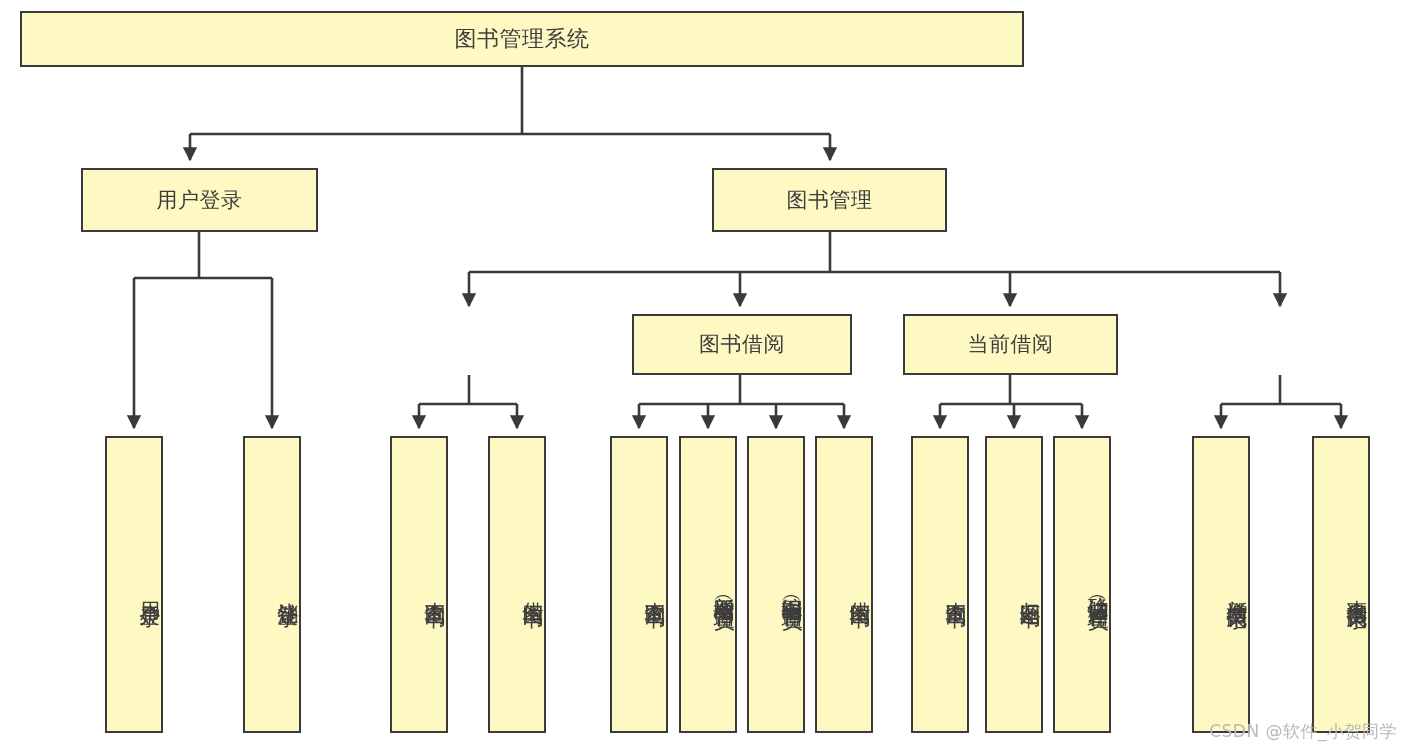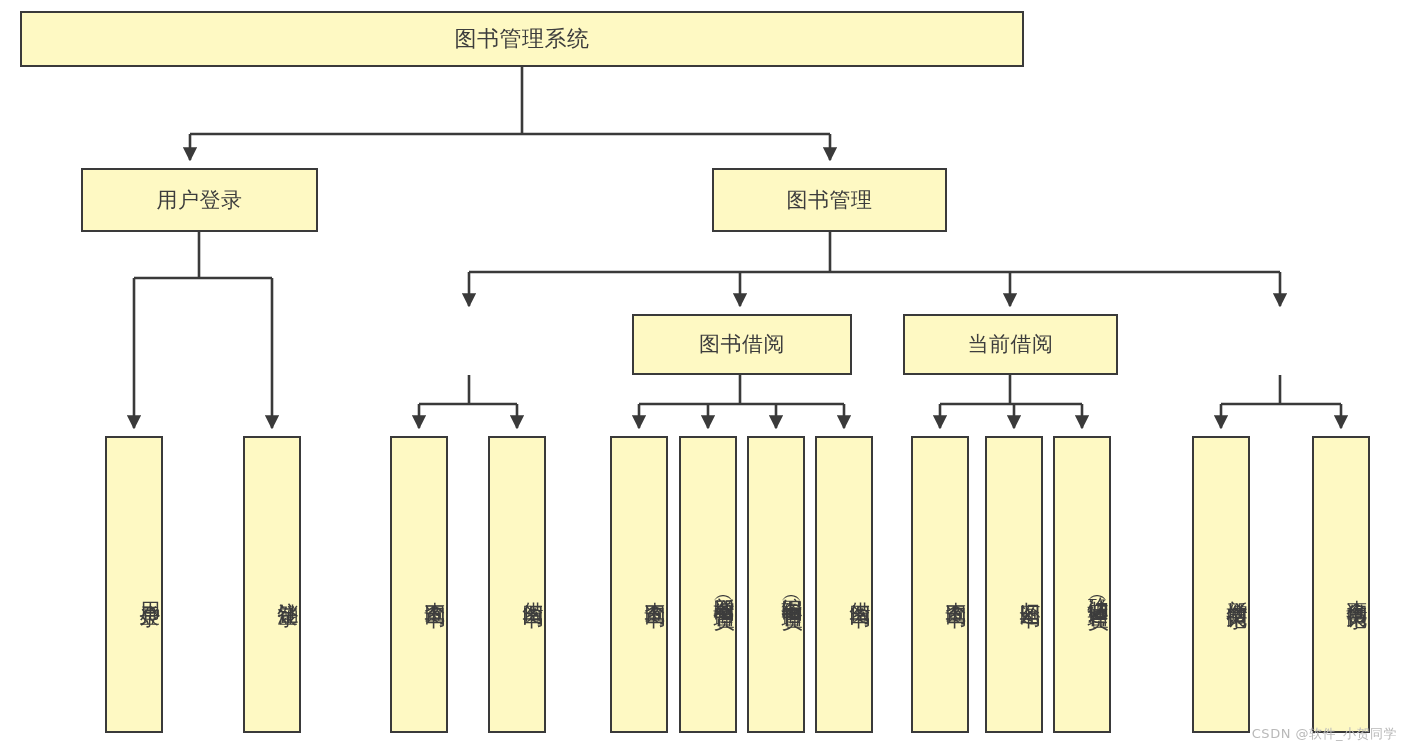--- a/index.html
+++ b/index.html
@@ -56,21 +56,21 @@
   }
   .node.vert .vlabel {
     writing-mode: vertical-rl;
     text-orientation: upright;
     display: block;
   }
   .watermark {
     position: absolute;
     right: 8px;
     bottom: 4px;
-    font-size: 13px;
+    font-size: 17px;
     color: #b9b9b9;
     letter-spacing: 0.5px;
     white-space: nowrap;
     font-family: "DejaVu Sans", "Liberation Sans", sans-serif;
   }
 </style>
 </head>
 <body>
 
 <div id="canvas">

